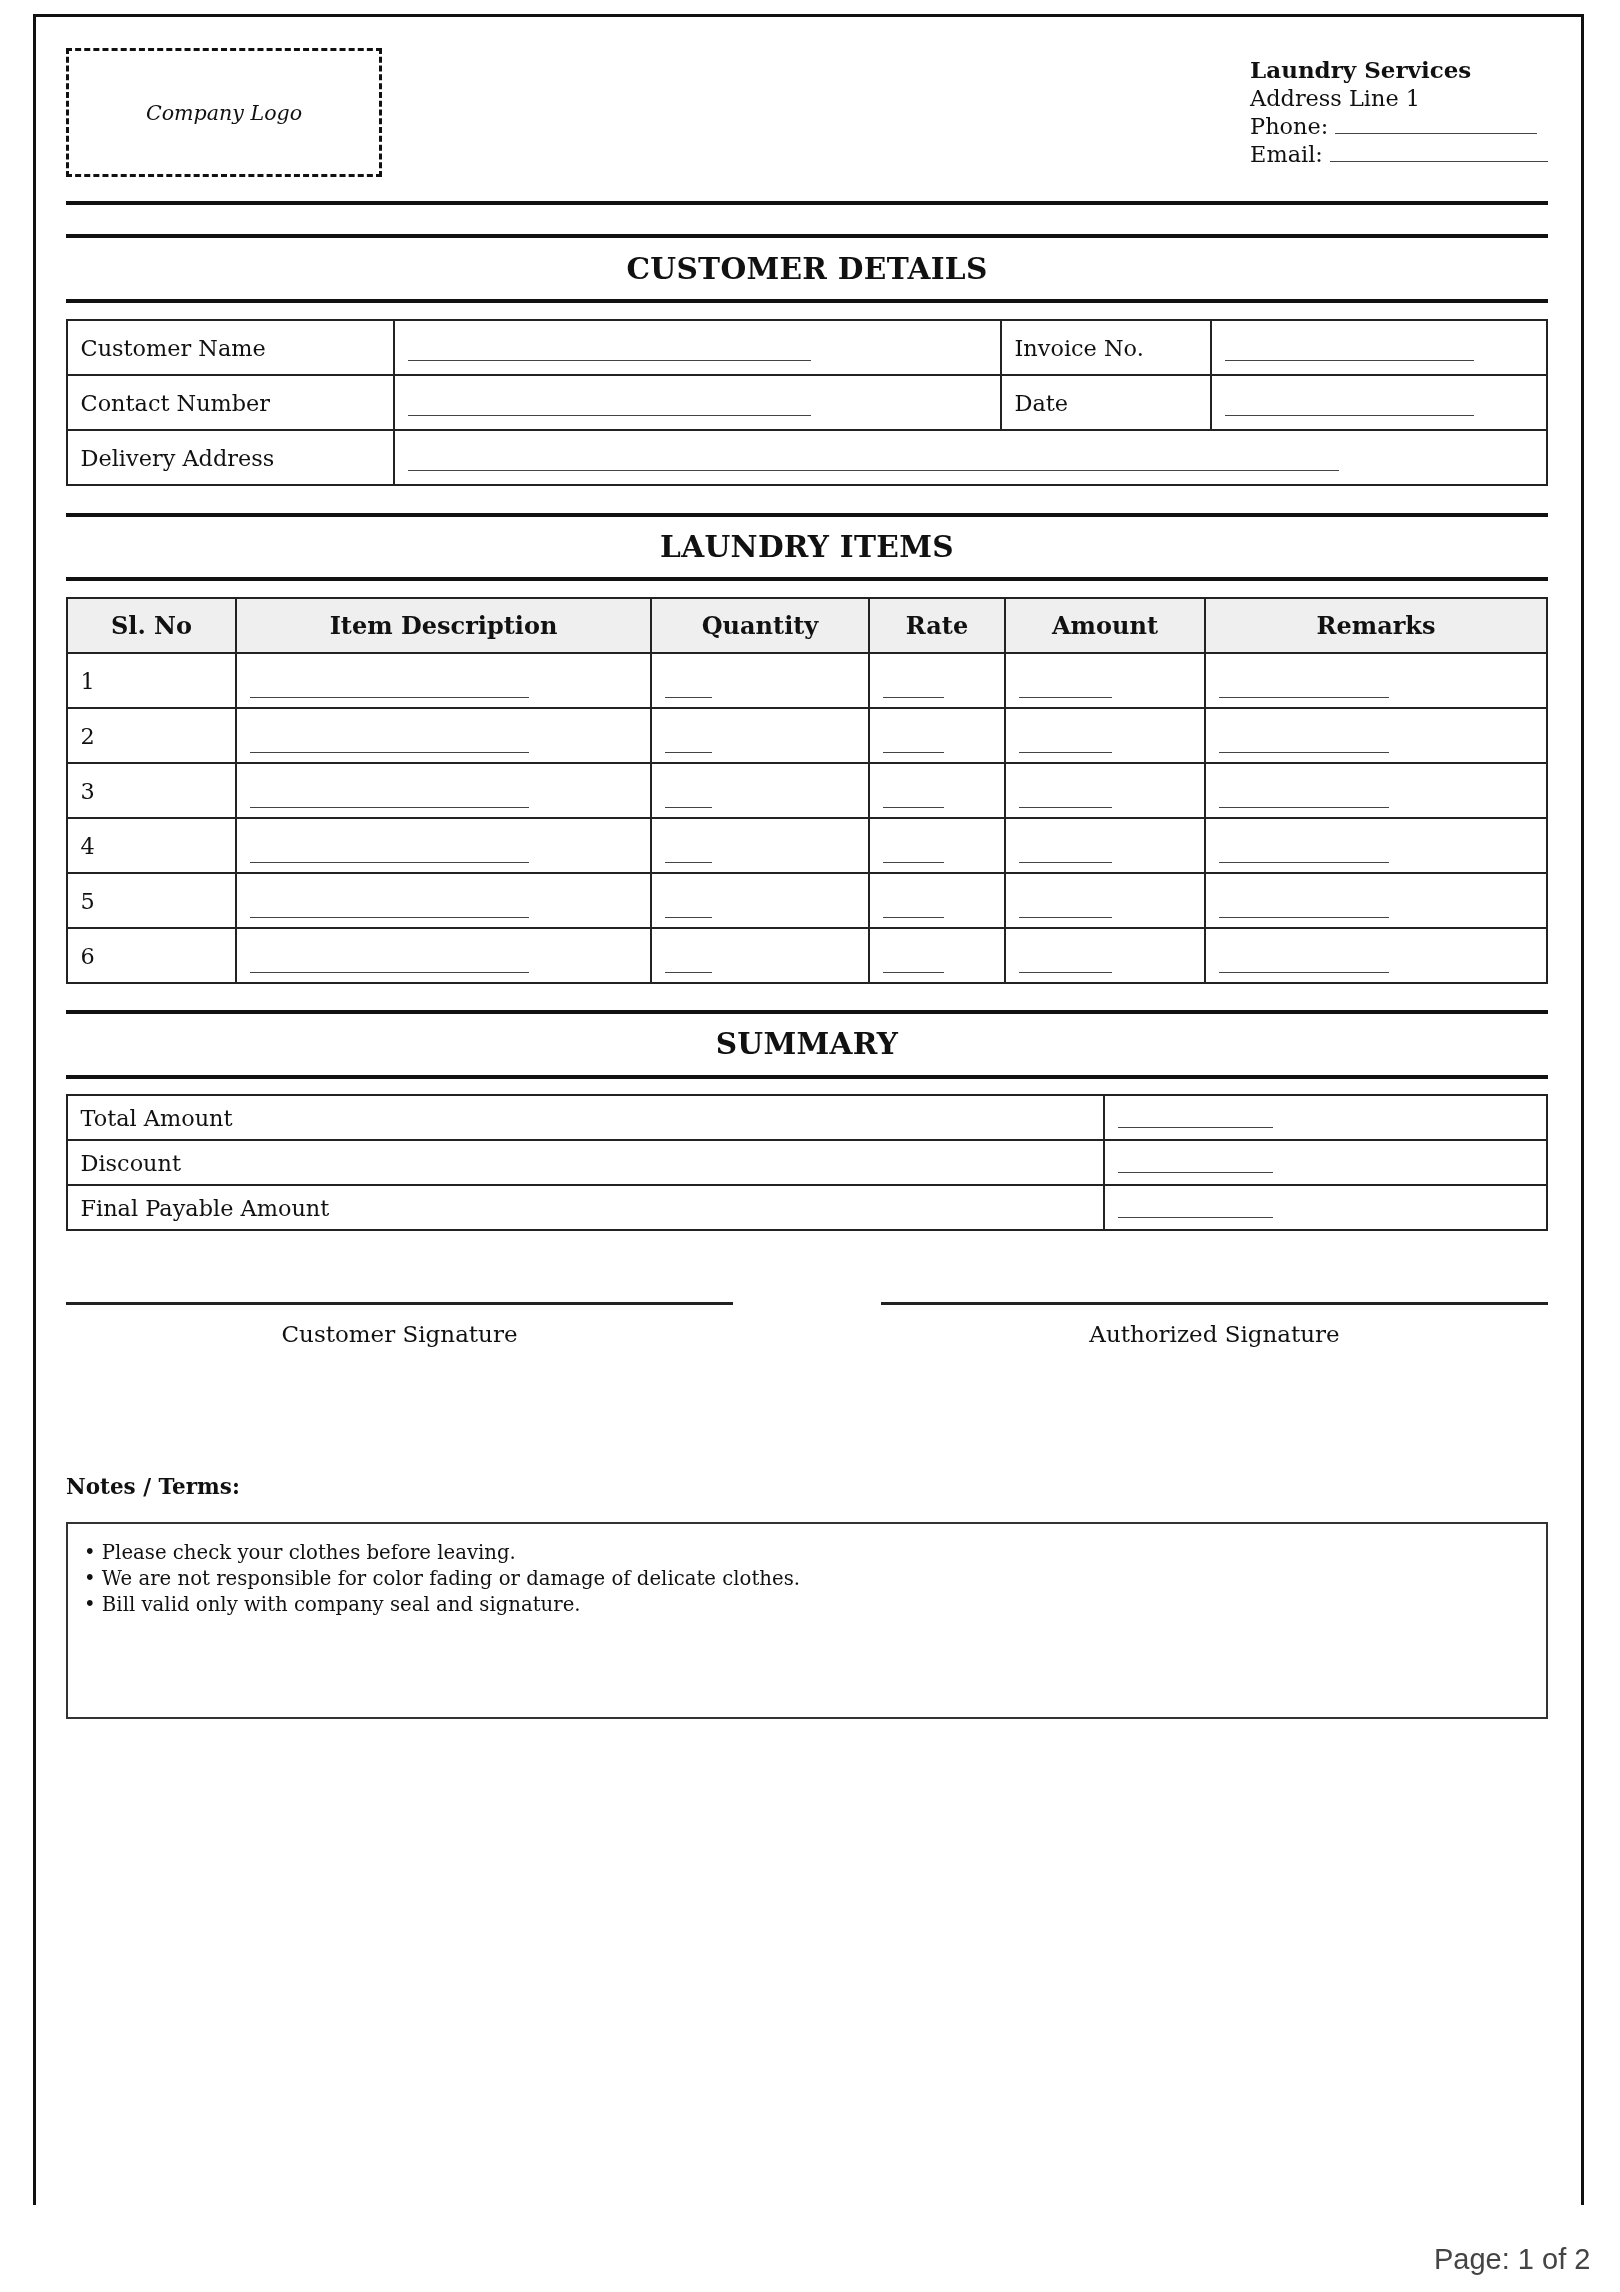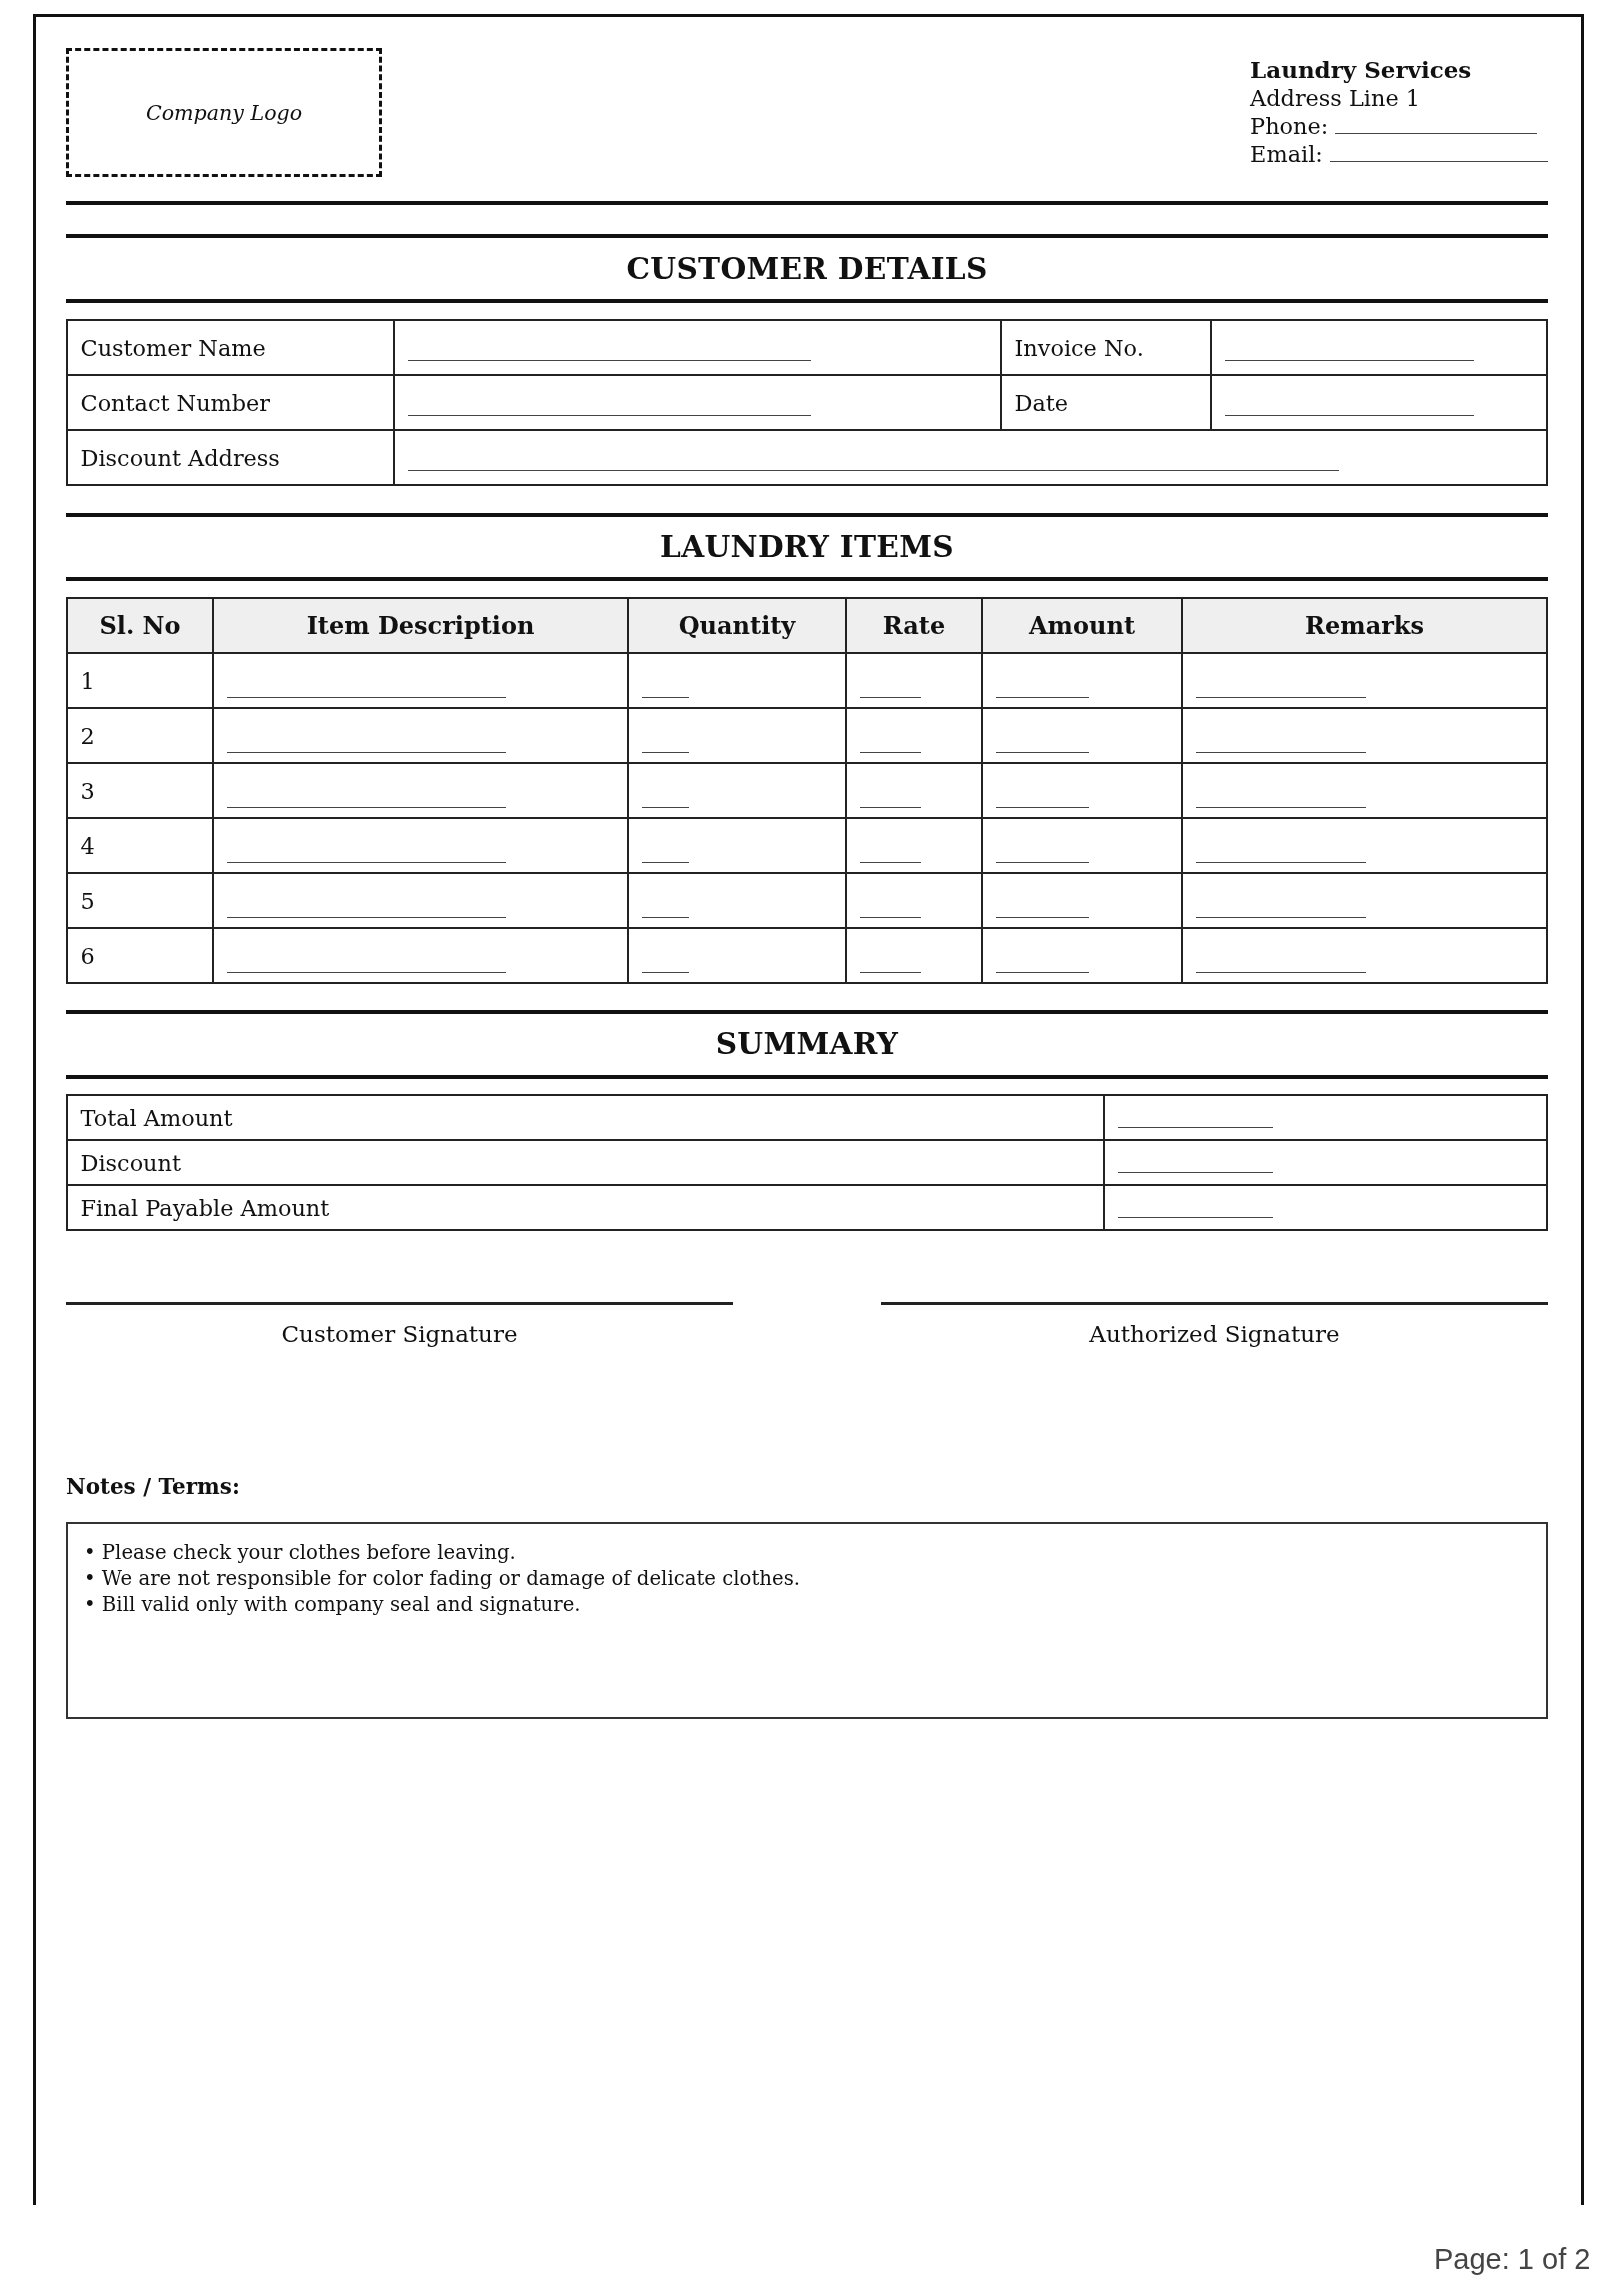--- a/index.html
+++ b/index.html
@@ -63,34 +63,34 @@
     <td style="width:210px">Invoice No.</td>
     <td><span class="cell-line" style="width:249px"></span></td>
   </tr>
   <tr>
     <td>Contact Number</td>
     <td><span class="cell-line" style="width:403px"></span></td>
     <td>Date</td>
     <td><span class="cell-line" style="width:249px"></span></td>
   </tr>
   <tr>
-    <td>Discount Address</td>
+    <td>Delivery Address</td>
     <td colspan="3"><span class="cell-line" style="width:931px"></span></td>
   </tr>
 </tbody>
   </table>
 
 <div class="hr" style="top:513px"></div>
 <div class="section-title" style="top:529px">LAUNDRY ITEMS</div>
 <div class="hr" style="top:577px"></div>
 
 <table class="items" style="top:597px">
   <tbody>
       <tr style="height:55px">
-    <th style="width:146px">Sl. No</th>
+    <th style="width:169px">Sl. No</th>
     <th style="width:415px">Item Description</th>
     <th style="width:218px">Quantity</th>
     <th style="width:136px">Rate</th>
     <th style="width:200px">Amount</th>
     <th>Remarks</th>
   </tr>
   <tr>
     <td class="num">1</td>
     <td><span class="cell-line" style="width:279px"></span></td>
     <td><span class="cell-line" style="width:47px"></span></td>

